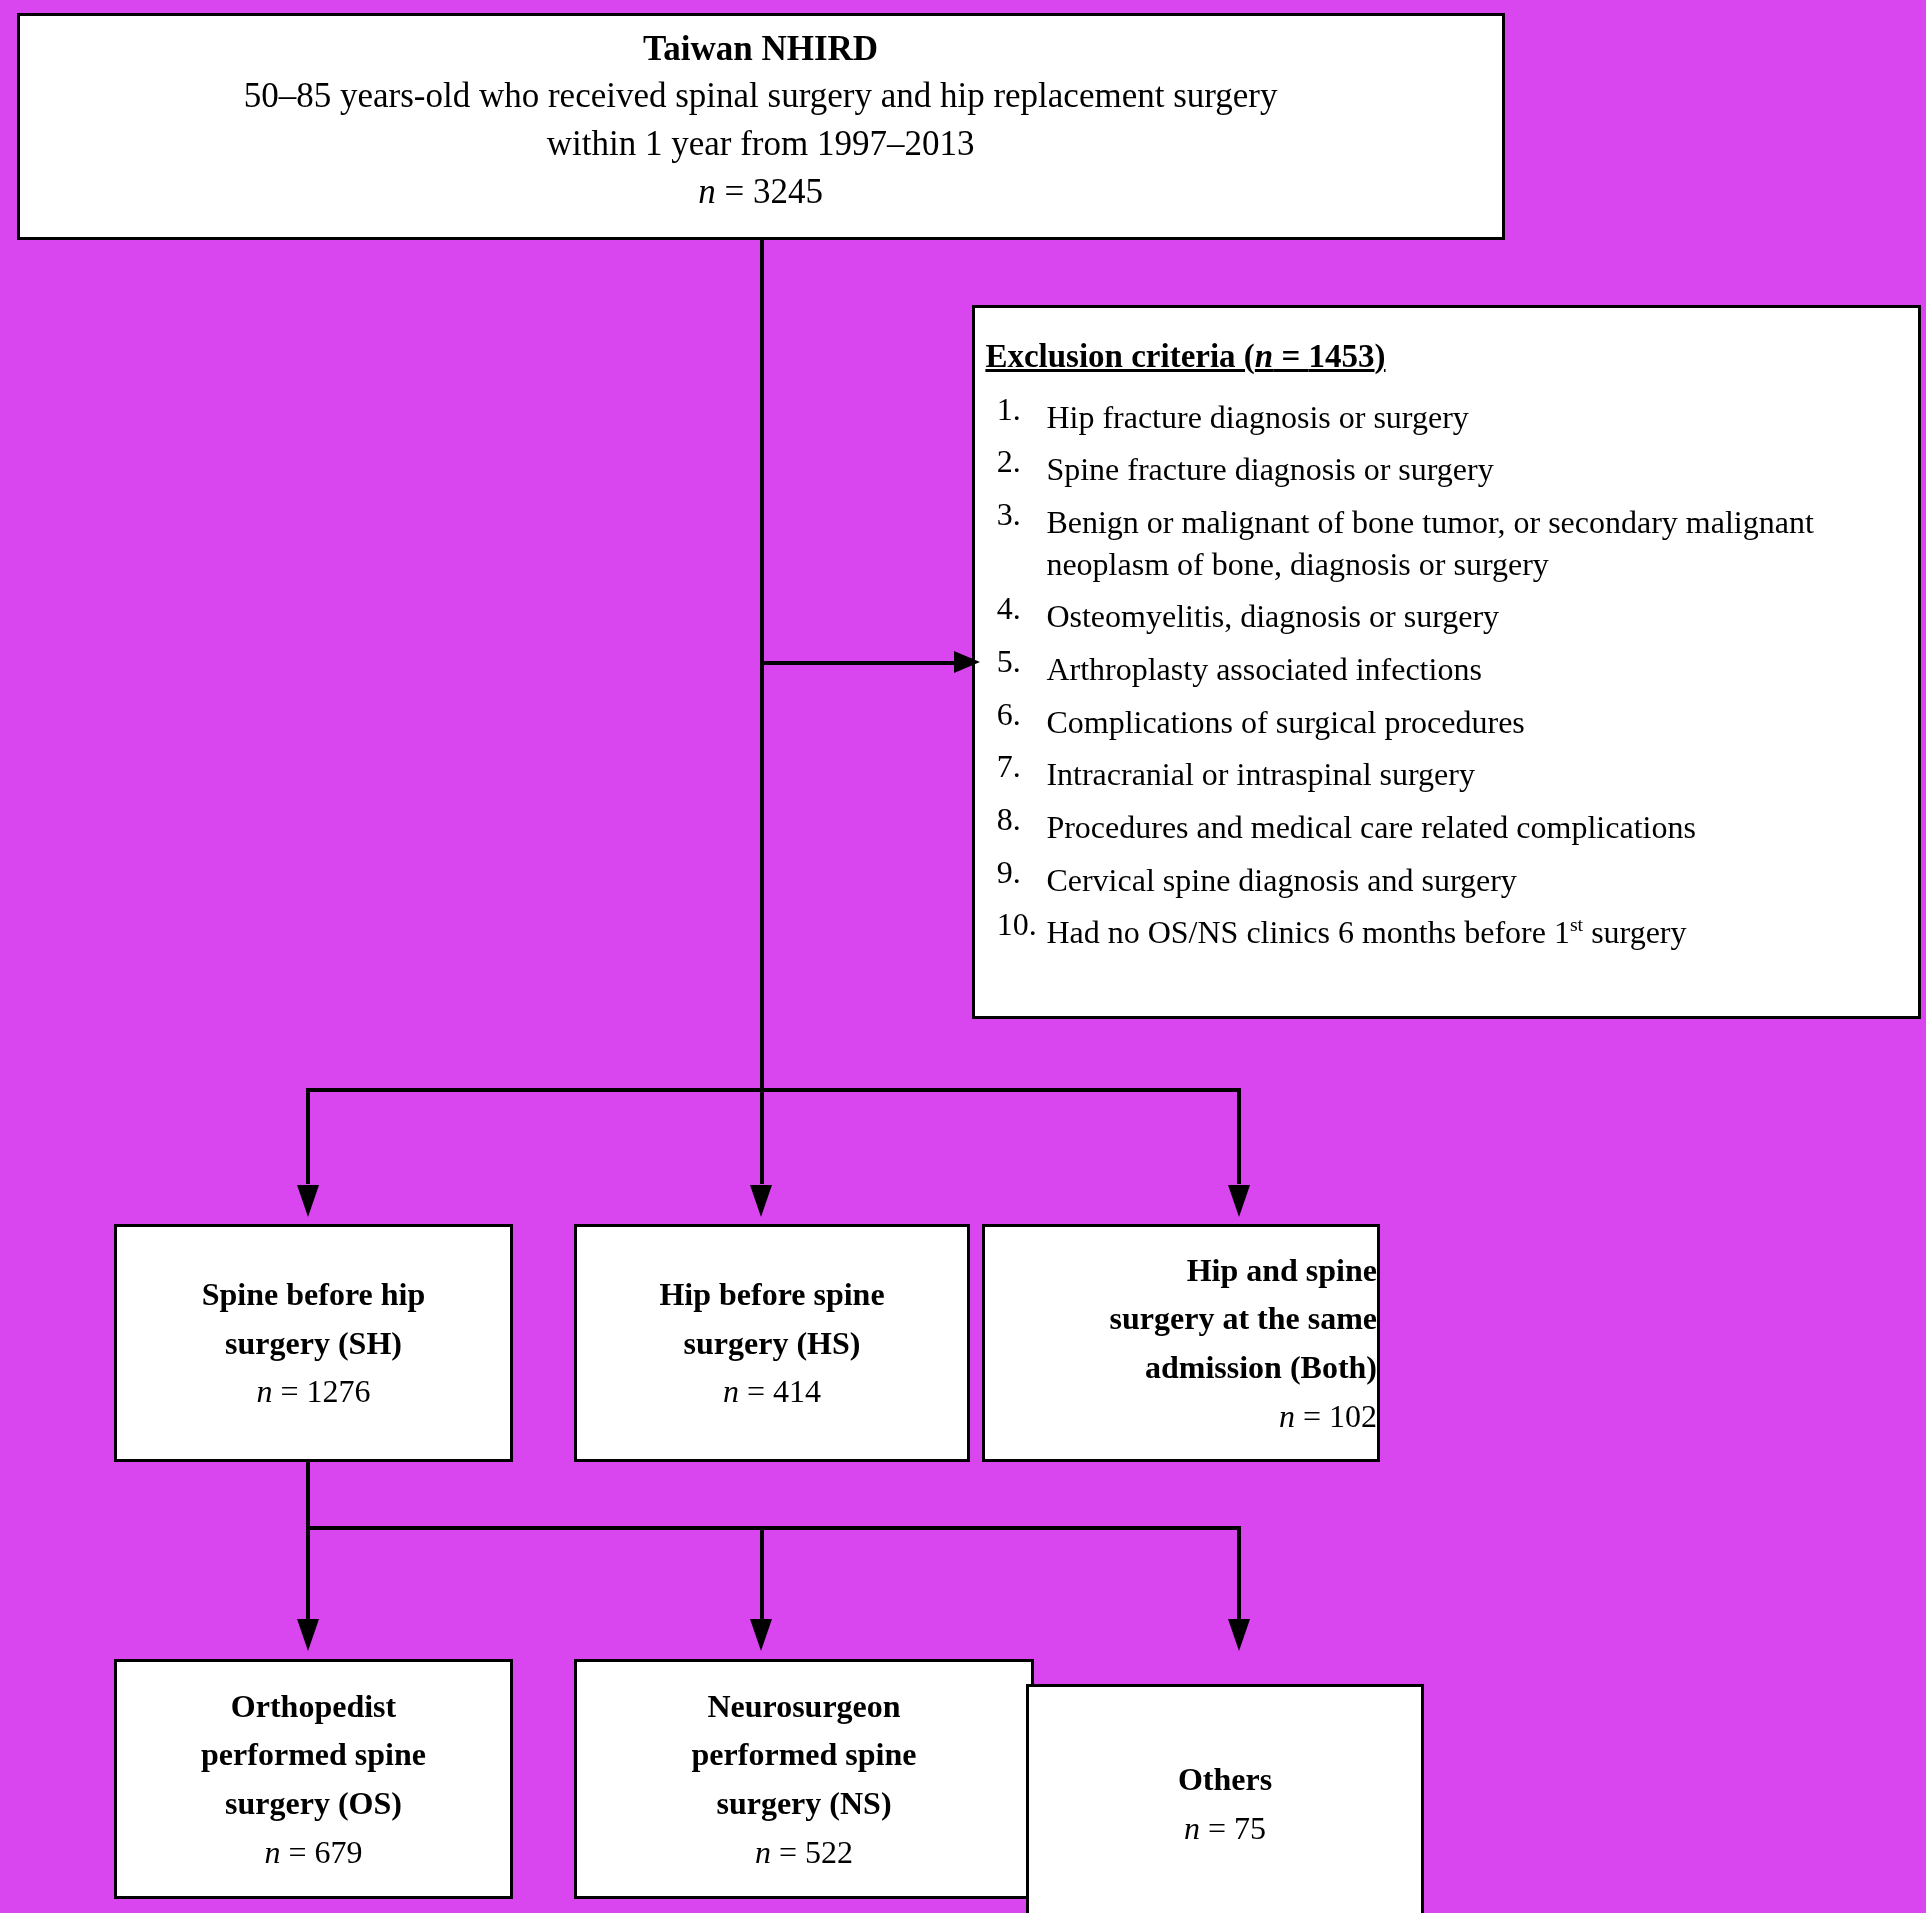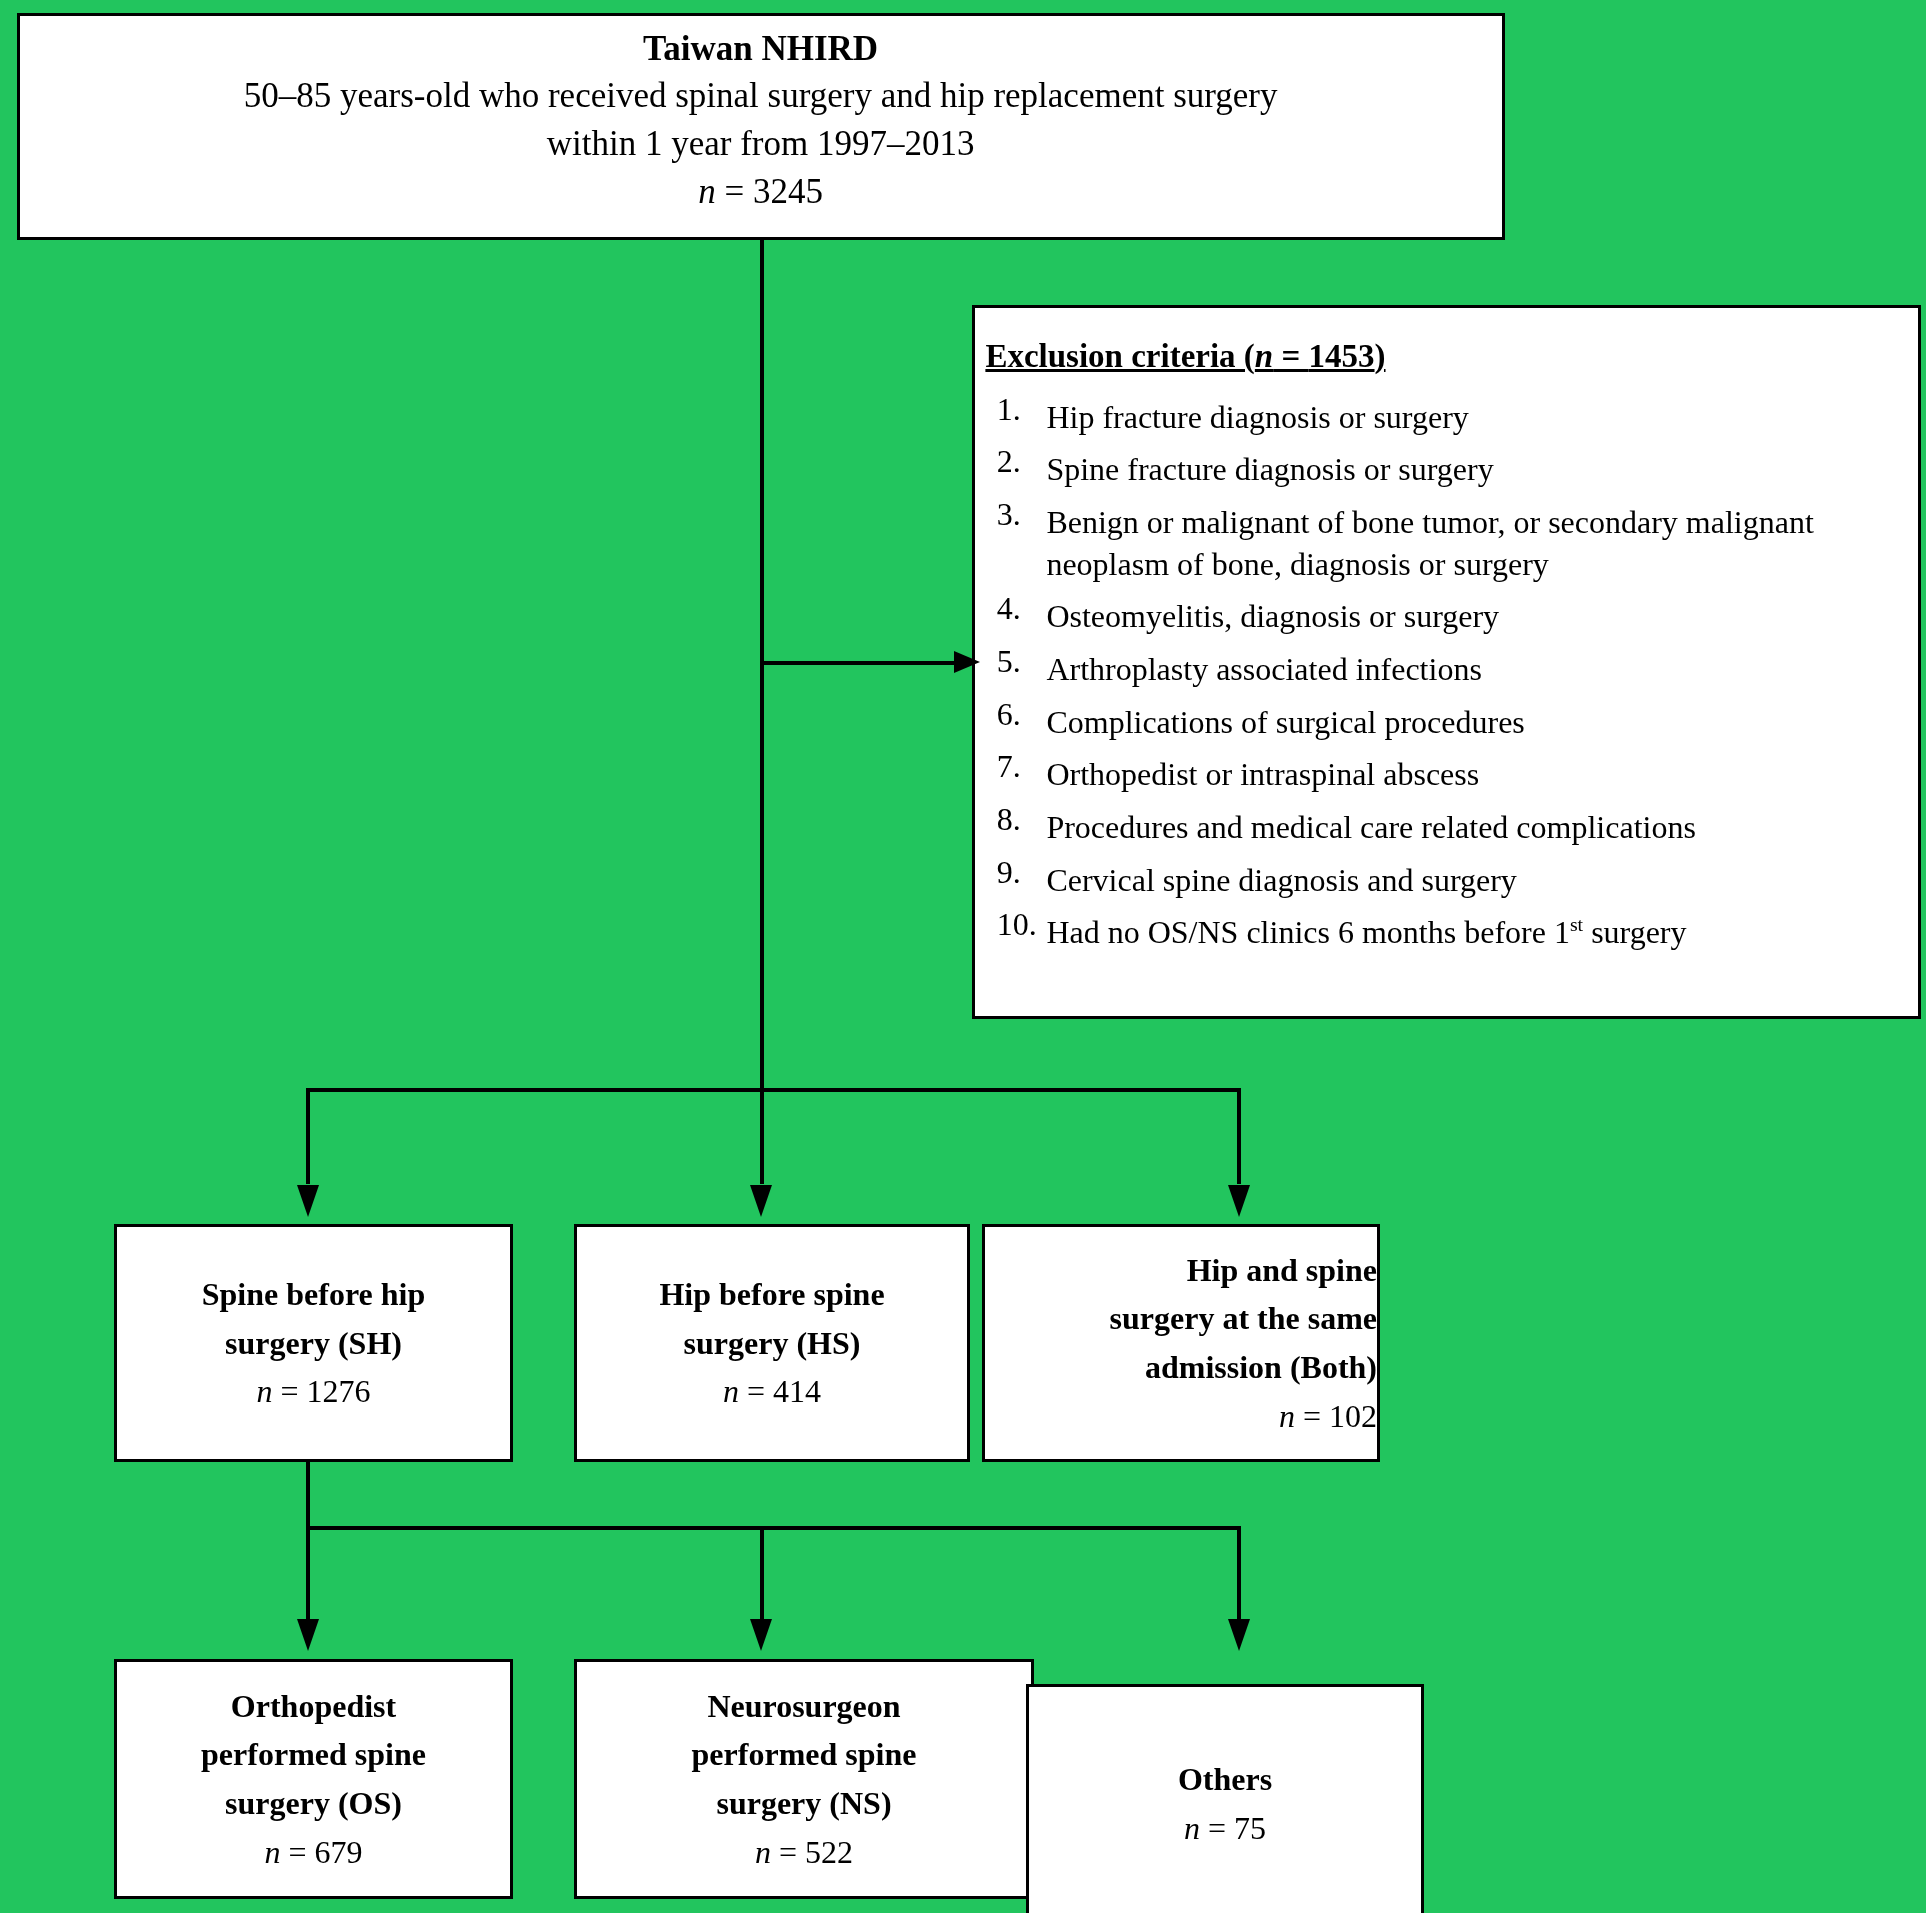--- a/index.html
+++ b/index.html
@@ -8,21 +8,21 @@
     background: #ffffff;
   }
   body {
     font-family: "Liberation Serif", "DejaVu Serif", serif;
     color: #000000;
   }
   #canvas {
     position: relative;
     width: 1926px;
     height: 1914px;
-    background: #22c55e;
+    background: #d946ef;
     overflow: hidden;
   }
 
   
   .fcbox {
     position: absolute;
     box-sizing: border-box;
     border: 3.6px solid #000000;
     background: #ffffff;
     display: flex;
@@ -179,21 +179,21 @@
       <li>
           <span class="num">5.</span>
           <span class="txt">Arthroplasty associated infections</span>
         </li>
       <li>
           <span class="num">6.</span>
           <span class="txt">Complications of surgical procedures</span>
         </li>
       <li>
           <span class="num">7.</span>
-          <span class="txt">Orthopedist or intraspinal abscess</span>
+          <span class="txt">Intracranial or intraspinal surgery</span>
         </li>
       <li>
           <span class="num">8.</span>
           <span class="txt">Procedures and medical care related complications</span>
         </li>
       <li>
           <span class="num">9.</span>
           <span class="txt">Cervical spine diagnosis and surgery</span>
         </li>
       <li>

